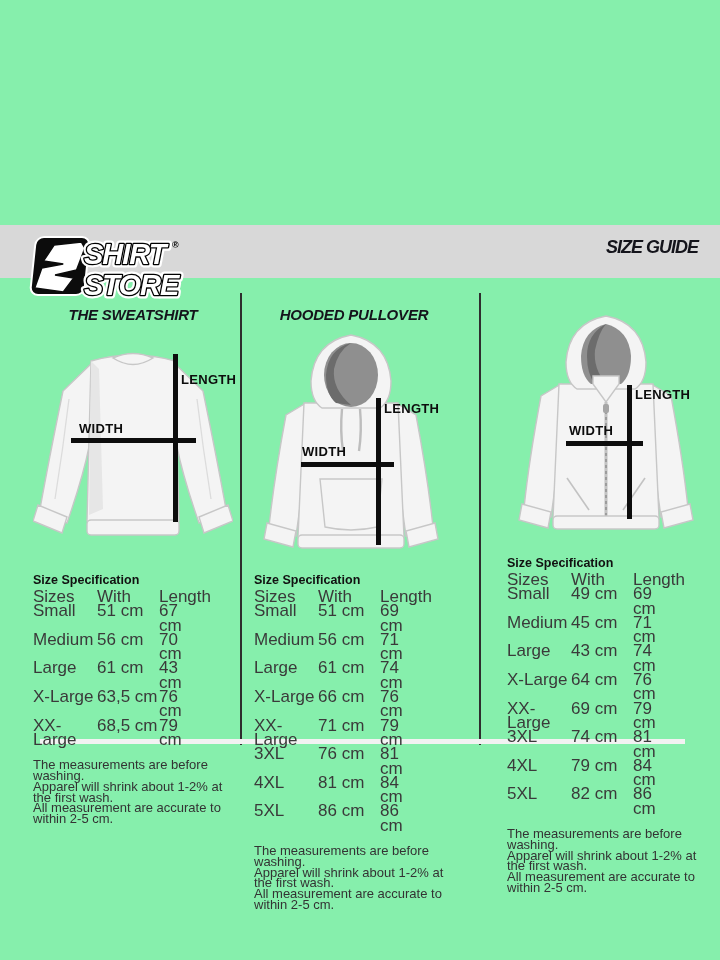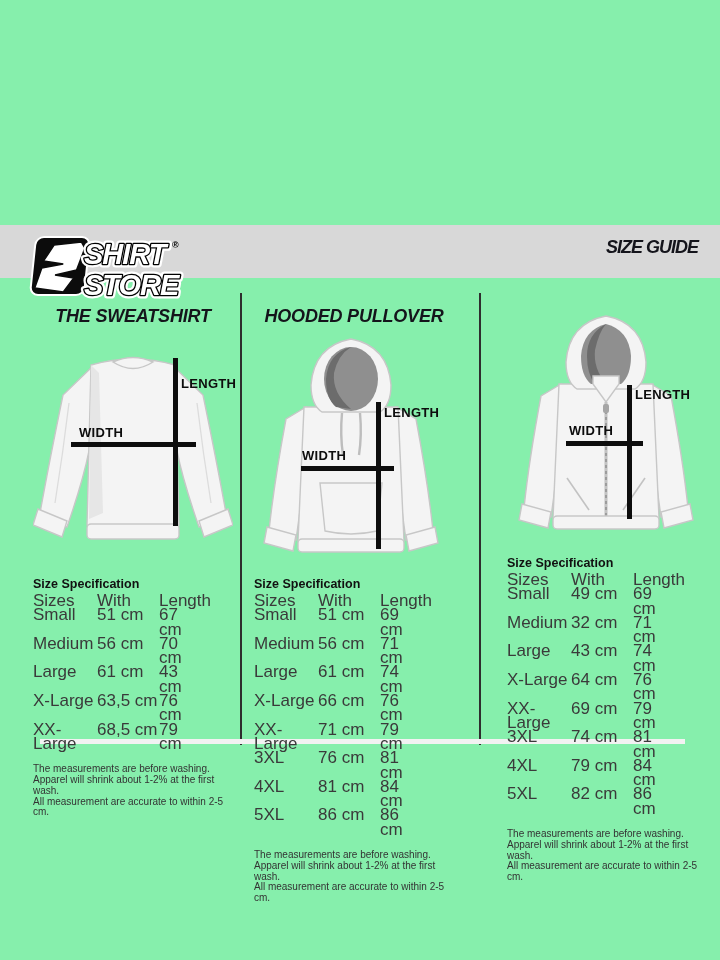--- a/index.html
+++ b/index.html
@@ -23,21 +23,21 @@
       font-style:italic;letter-spacing:-1px;color:#14141b;}
 
   
   .divider{position:absolute;top:293px;width:2px;height:452px;background:#2e2e2e;}
   .divider.d1{left:240px;} .divider.d2{left:479px;}
   .bottom-smudge{position:absolute;left:40px;top:739px;width:645px;height:5px;background:#f2f2f2;}
 
   
   .col{position:absolute;top:306px;width:200px;}
   .col.c0{left:33px;} .col.c1{left:254px;} .col.c2{left:507px;}
-  .col-title{font-size:18px;font-weight:bold;font-style:italic;text-align:center;
+  .col-title{font-size:15px;font-weight:bold;font-style:italic;text-align:center;
       letter-spacing:-0.2px;color:#14141b;margin:0;}
 
   
   .figure{position:relative;width:200px;height:236px;margin-top:6px;}
   .figure svg{position:absolute;left:0;top:0;width:200px;height:236px;}
   .bar{position:absolute;background:#0d0d0d;}
   .m-label{position:absolute;font-size:13px;font-weight:bold;letter-spacing:0.3px;color:#0d0d0d;}
 
   
   .c0 .bar-h{left:38px;top:109px;width:125px;height:5px;}
@@ -53,21 +53,21 @@
   .c2 .bar-h{left:59px;top:129px;width:77px;height:5px;}
   .c2 .bar-v{left:120px;top:73px;width:5px;height:134px;}
   .c2 .lbl-w{left:62px;top:111px;}
   .c2 .lbl-l{left:128px;top:75px;}
 
   
   .spec{margin-top:8px;}
   .spec-title{font-size:12.5px;font-weight:bold;color:#111;margin:1px 0 3px 0;}
   .trow{display:grid;grid-template-columns:64px 62px 42px;line-height:14.3px;
       font-size:17px;color:#3a3a3a;}
-  .notes{margin-top:13px;font-size:10px;line-height:10.8px;color:#333;}
+  .notes{margin-top:13px;font-size:13px;line-height:10.8px;color:#333;}
 
   .garment-stroke{fill:#f4f4f4;stroke:#c7c7c7;stroke-width:1.4;}
   .garment-shade{fill:#e6e6e6;stroke:none;}
 </style>
 </head>
 <body>
 
 <div class="page">
 
   <div class="band"></div>
@@ -268,21 +268,21 @@
         <span>Length</span>
       </div>
       <div class="tbody">
           <div class="trow">
             <span>Small</span>
             <span>49 cm</span>
             <span>69 cm</span>
           </div>
           <div class="trow">
             <span>Medium</span>
-            <span>32 cm</span>
+            <span>45 cm</span>
             <span>71 cm</span>
           </div>
           <div class="trow">
             <span>Large</span>
             <span>43 cm</span>
             <span>74 cm</span>
           </div>
           <div class="trow">
             <span>X-Large</span>
             <span>64 cm</span>

